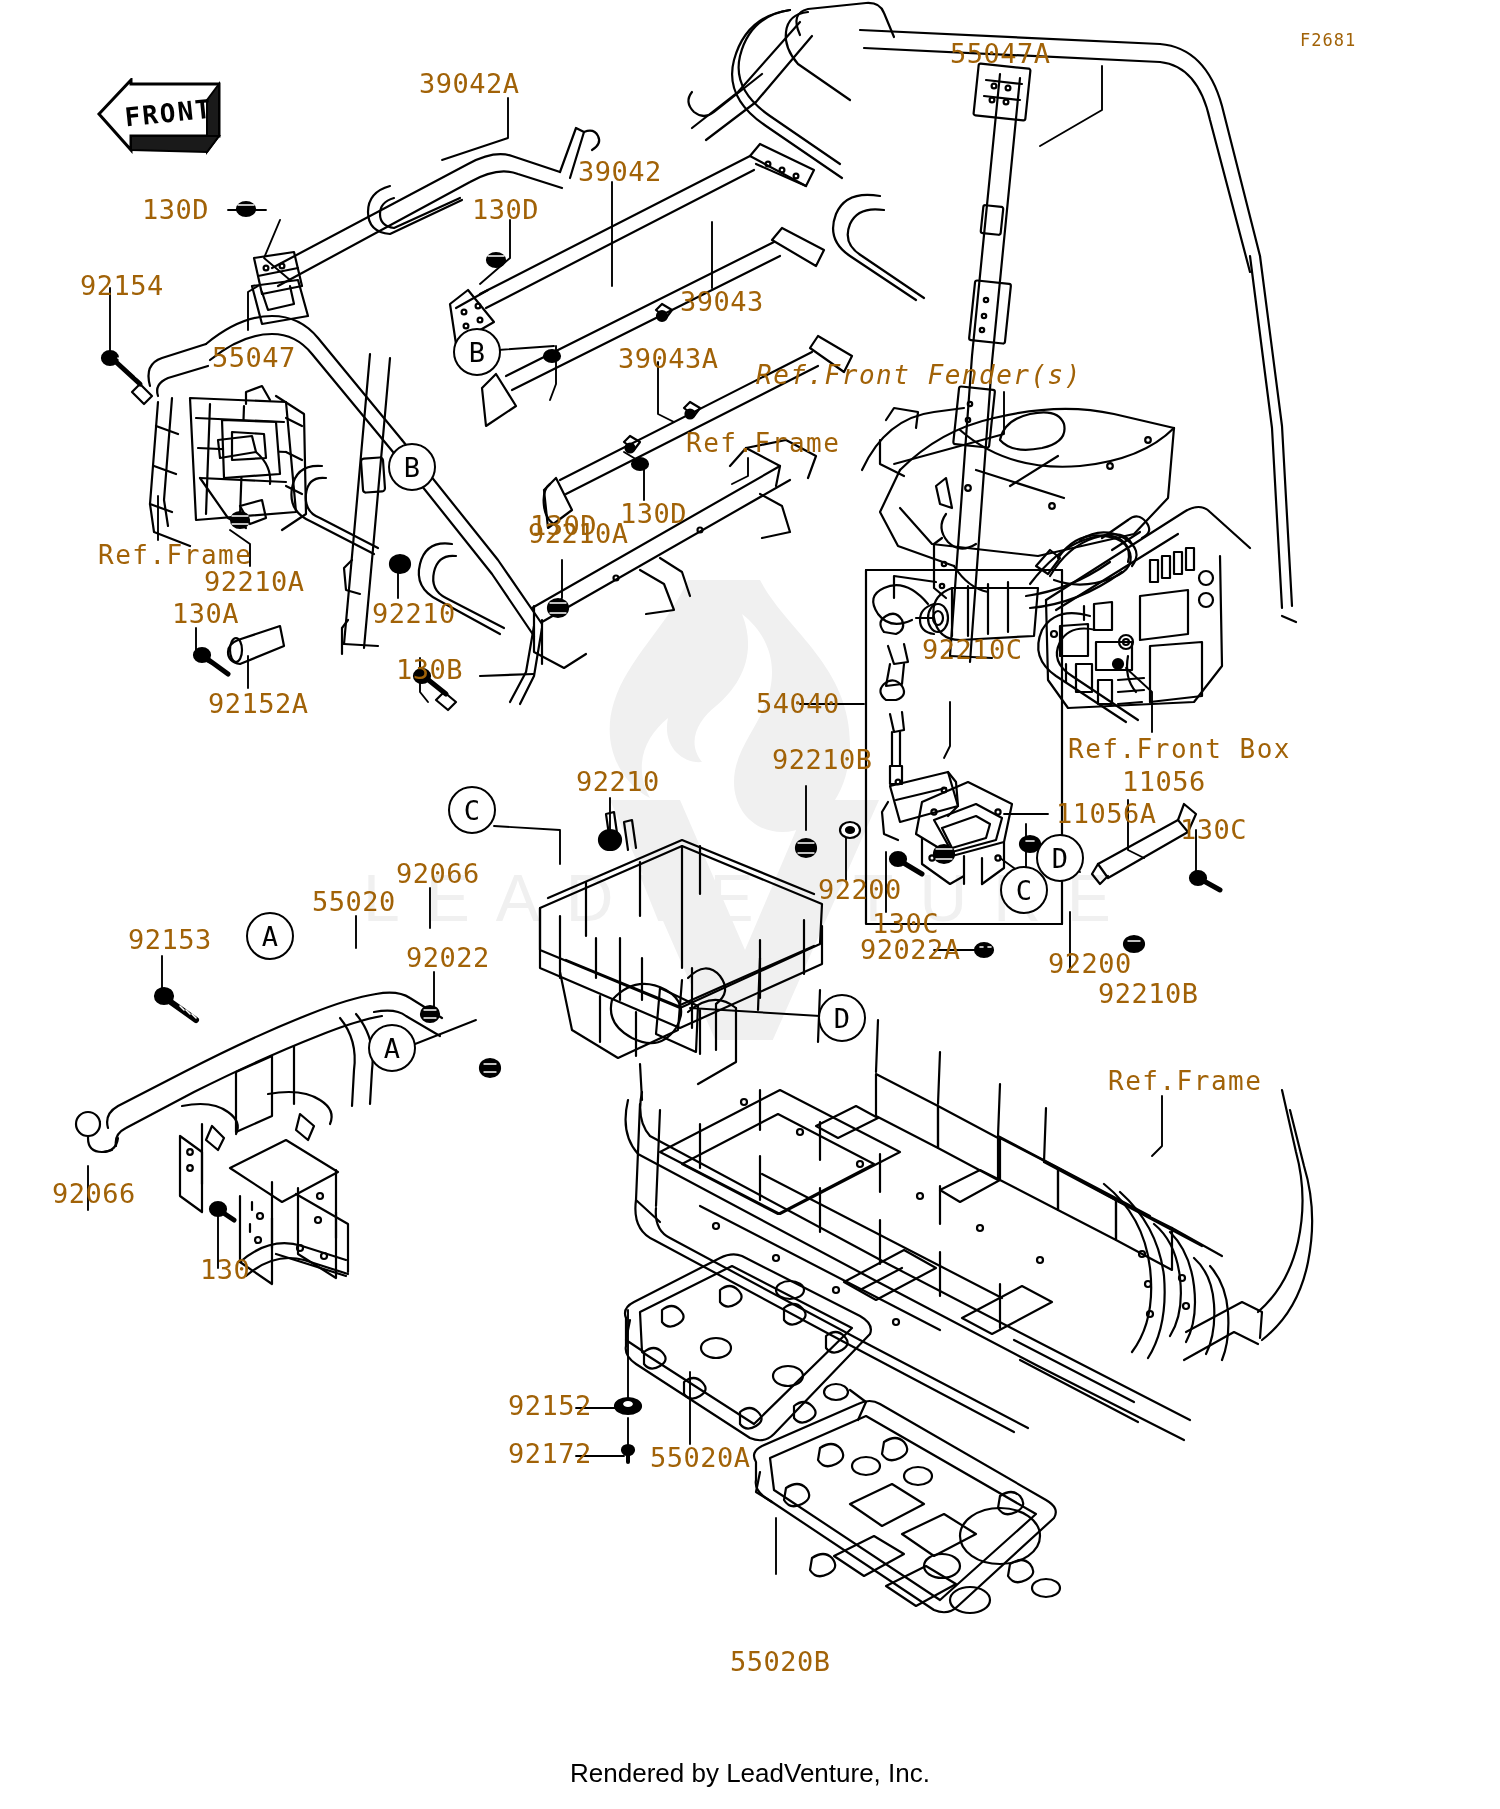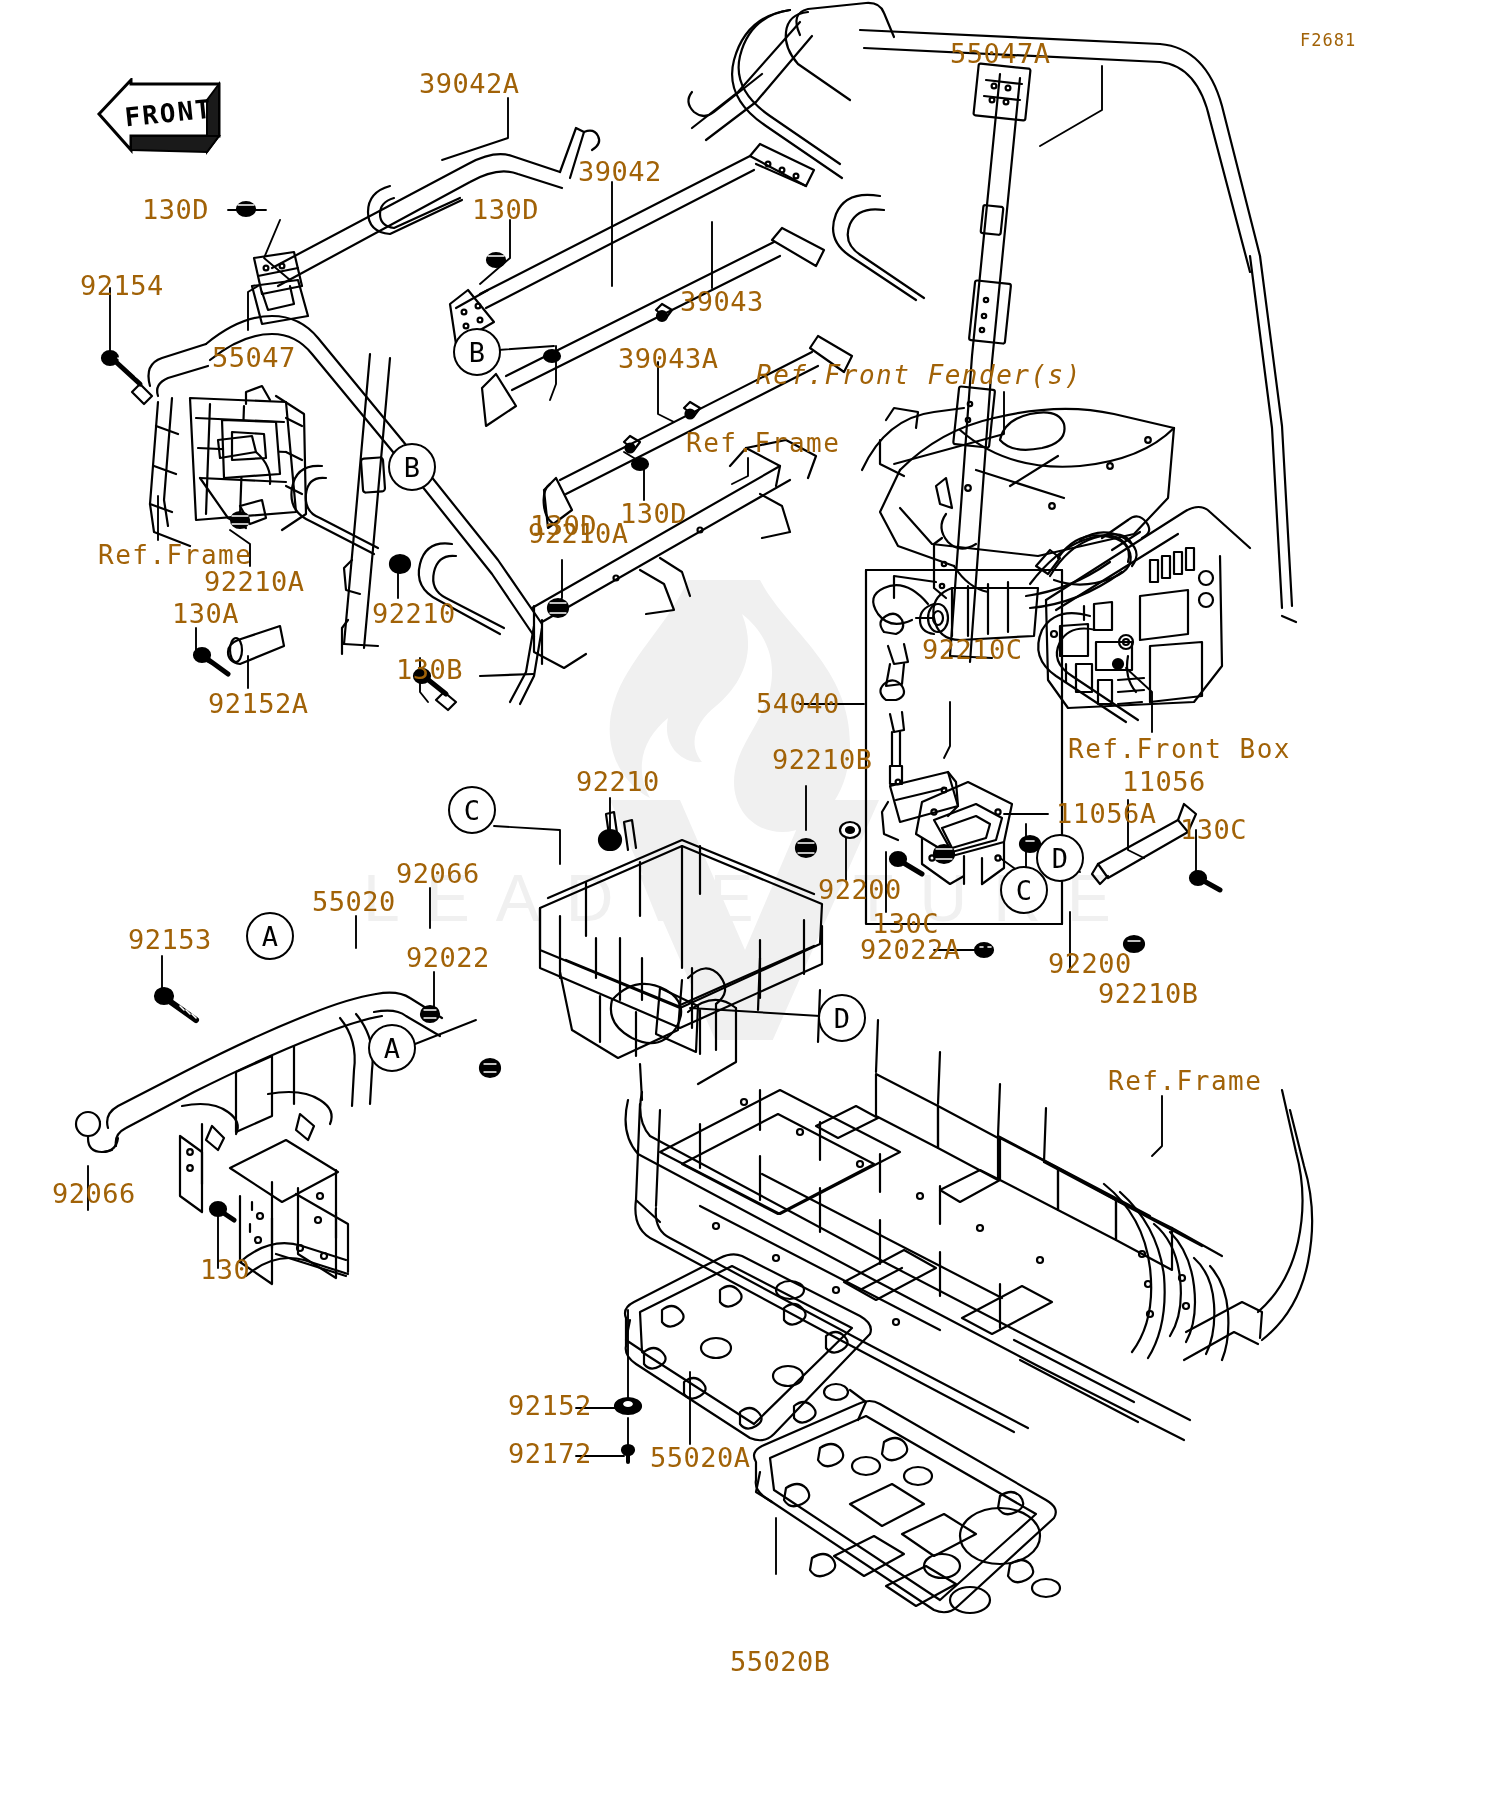--- a/index.html
+++ b/index.html
@@ -764,14 +764,15 @@
   <div class="lbl" style="left:406px;top:944px;">92022</div>
   <div class="lbl" style="left:128px;top:926px;">92153</div>
   <div class="lbl" style="left:52px;top:1180px;">92066</div>
   <div class="lbl" style="left:200px;top:1256px;">130</div>
   <div class="lbl ref" style="left:1108px;top:1068px;">Ref.Frame</div>
   <div class="lbl" style="left:508px;top:1392px;">92152</div>
   <div class="lbl" style="left:508px;top:1440px;">92172</div>
   <div class="lbl" style="left:650px;top:1444px;">55020A</div>
   <div class="lbl" style="left:730px;top:1648px;">55020B</div>
 
+  <div id="footer">Rendered by LeadVenture, Inc.</div>
 
 </div>
 
 </body></html>

